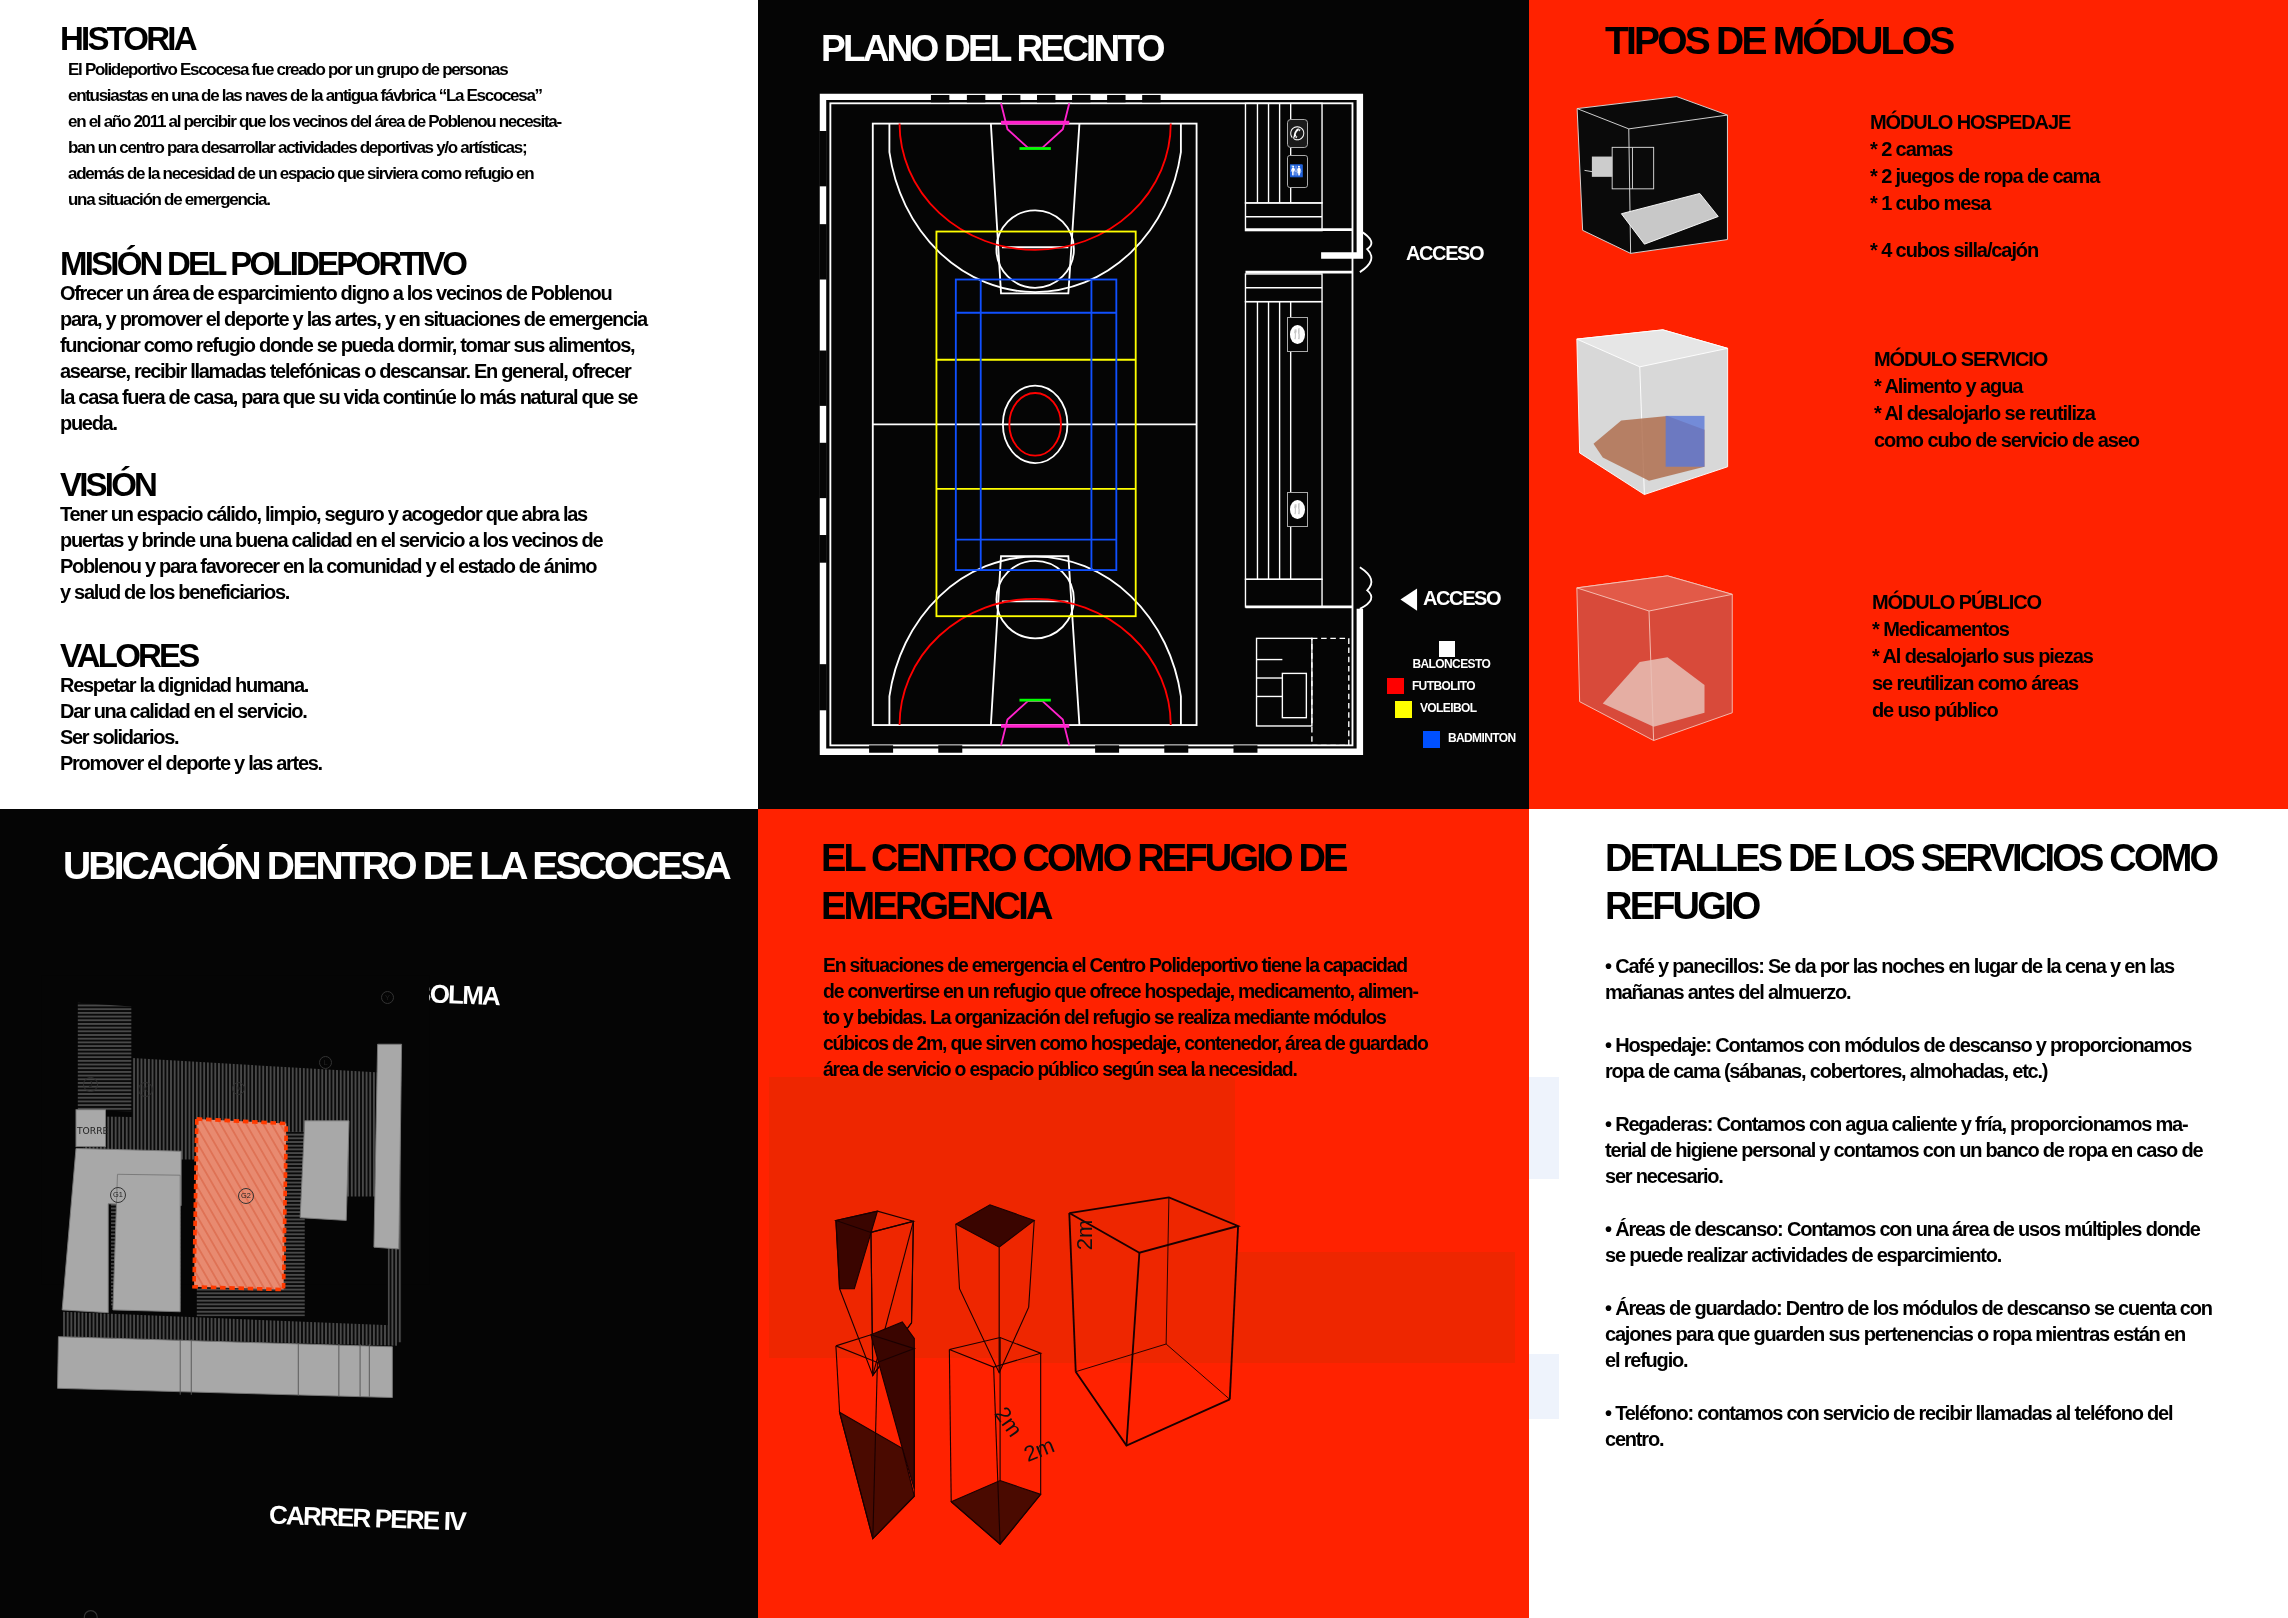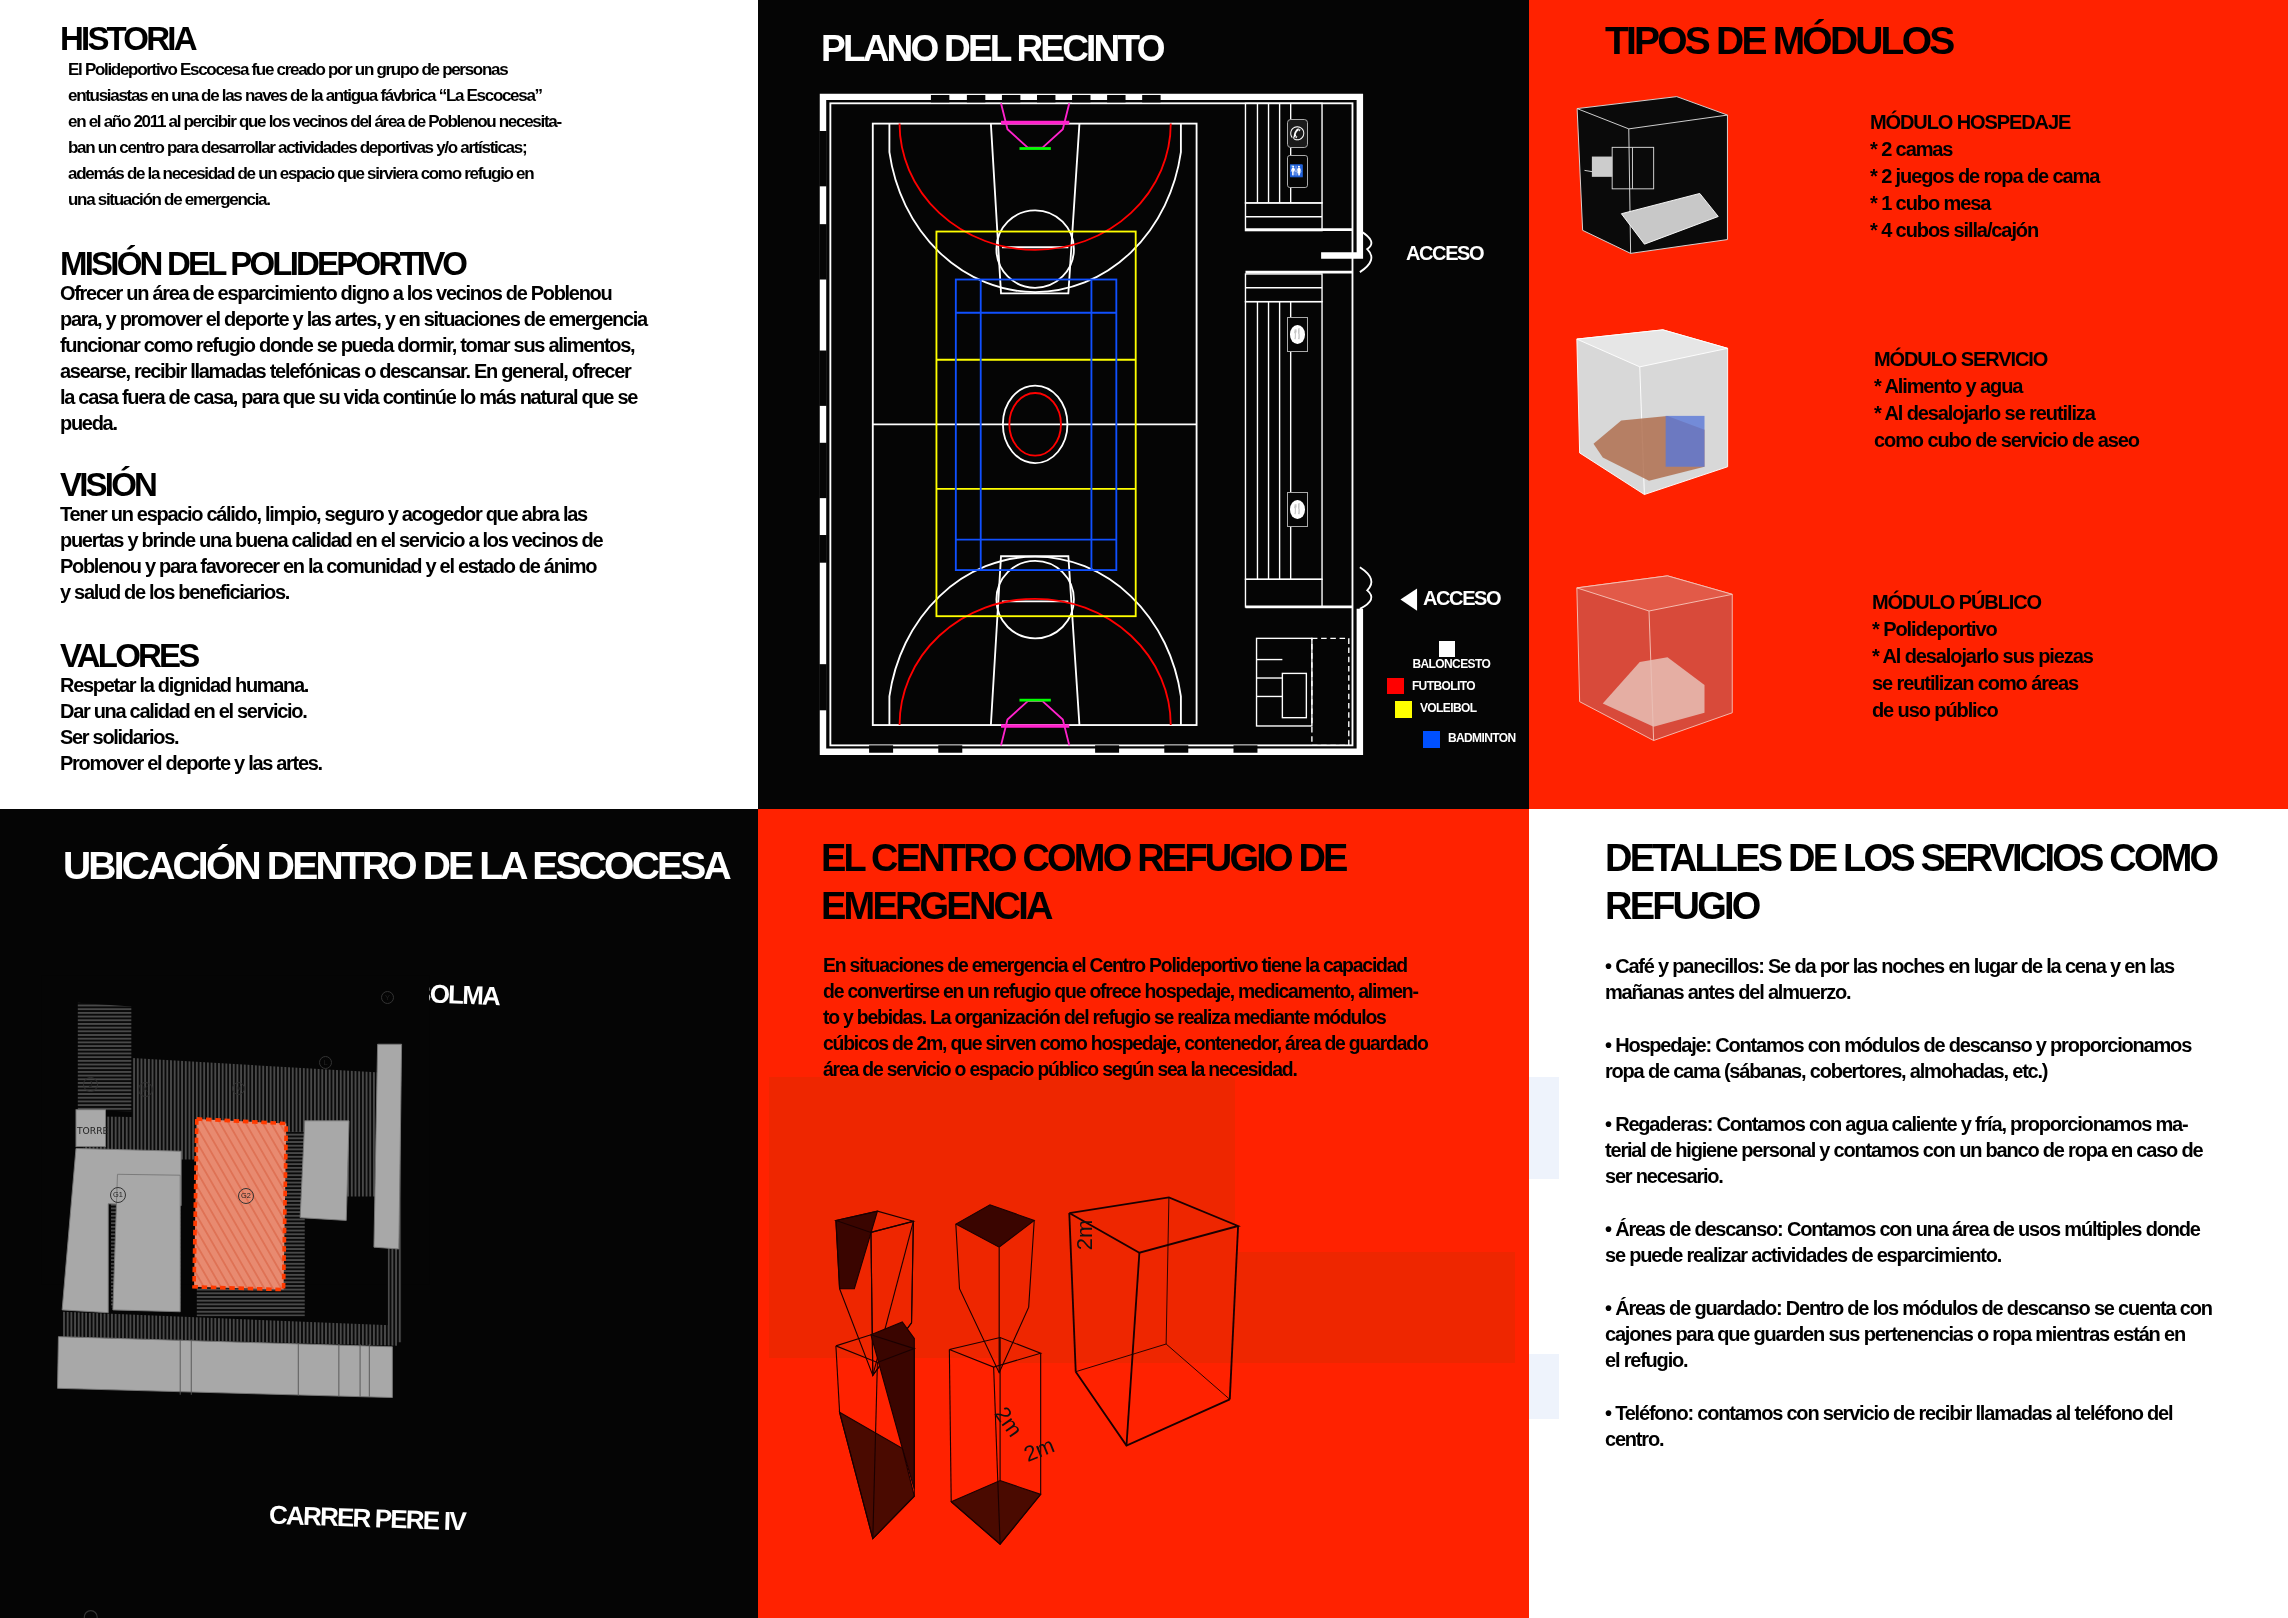--- a/index.html
+++ b/index.html
@@ -211,21 +211,21 @@
       <line x1="10" y1="85" x2="40" y2="90"></line>
     </g>
     <rect x="18" y="70" width="22" height="22" fill="#ccc"></rect>
     <polygon points="50,132 135,110 155,135 75,165" fill="#c8c8c8" stroke="#fff"></polygon>
   </svg>
   <div class="abs" style="left:341px;top:109px;font-weight:bold;letter-spacing:-1.1px;">
     <div style="font-size:20px;line-height:27px;">MÓDULO HOSPEDAJE</div>
     <div style="font-size:20px;line-height:27px;">* 2 camas</div>
     <div style="font-size:20px;line-height:27px;">* 2 juegos de ropa de cama</div>
     <div style="font-size:20px;line-height:27px;">* 1 cubo mesa</div>
-    <div style="font-size:20px;line-height:27px;">* 4 cubos silla/cajón</div>
+    <div style="font-size:20px;line-height:27px;margin-top:20px;">* 4 cubos silla/cajón</div>
   </div>
 
   <svg width="185" height="185" style="left:46px;top:328px;" viewBox="0 0 200 200">
     <polygon points="2,12 95,2 165,22 165,150 75,180 5,135" fill="#d8d8d8" stroke="#fff"></polygon>
     <polygon points="2,12 95,2 165,22 70,42" fill="#e6e6e6" stroke="#fff"></polygon>
     <line x1="70" y1="42" x2="75" y2="180" stroke="#fff"></line>
     <polygon points="20,125 50,100 100,95 140,110 140,150 80,165 30,140" fill="#b07050" opacity="0.85"></polygon>
     <rect x="98" y="95" width="42" height="55" fill="#5a78d8" opacity="0.8"></rect>
   </svg>
   <div class="abs" style="left:345px;top:346px;font-weight:bold;letter-spacing:-1.1px;">
@@ -236,21 +236,21 @@
   </div>
 
   <svg width="185" height="185" style="left:46px;top:574px;" viewBox="0 0 200 200">
     <polygon points="2,15 100,2 170,22 170,150 85,180 5,138" fill="#d84a3a" stroke="#f6c2b6"></polygon>
     <polygon points="2,15 100,2 170,22 80,40" fill="#e25a48" stroke="#f6c2b6"></polygon>
     <line x1="80" y1="40" x2="85" y2="180" stroke="#f6c2b6"></line>
     <polygon points="30,140 70,95 100,90 140,120 140,150 85,165" fill="#e8c0b6" opacity="0.85"></polygon>
   </svg>
   <div class="abs" style="left:343px;top:589px;font-weight:bold;letter-spacing:-1.1px;">
     <div style="font-size:20px;line-height:27px;">MÓDULO PÚBLICO</div>
-    <div style="font-size:20px;line-height:27px;">* Polideportivo</div>
+    <div style="font-size:20px;line-height:27px;">* Medicamentos</div>
     <div style="font-size:20px;line-height:27px;">* Al desalojarlo sus piezas</div>
     <div style="font-size:20px;line-height:27px;">se reutilizan como áreas</div>
     <div style="font-size:20px;line-height:27px;">de uso público</div>
   </div>
 </section>
 
 <section class="panel p-black" style="left:0;top:809px;width:758px;height:809px;">
   <h2 class="h" style="left:63px;top:35px;font-size:39px;color:#fff;">UBICACIÓN DENTRO DE LA ESCOCESA</h2>
 
   <div class="abs" style="left:269px;top:168px;font-size:26px;font-weight:bold;letter-spacing:-1.8px;transform:rotate(2deg);">CARRER DE BOLMA</div>

